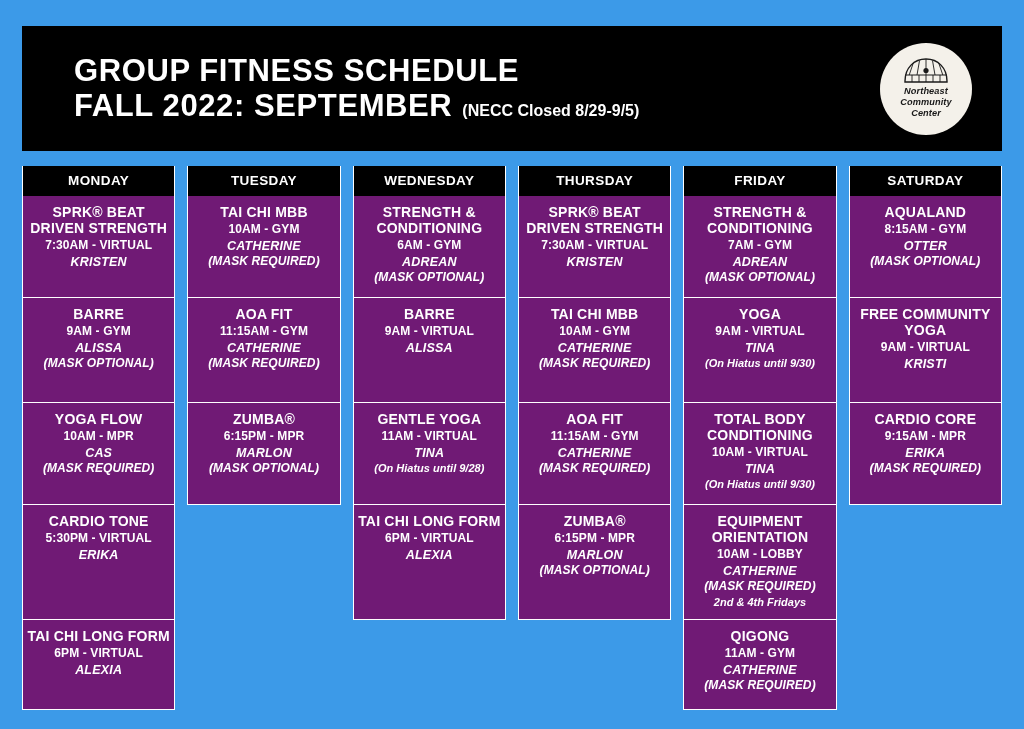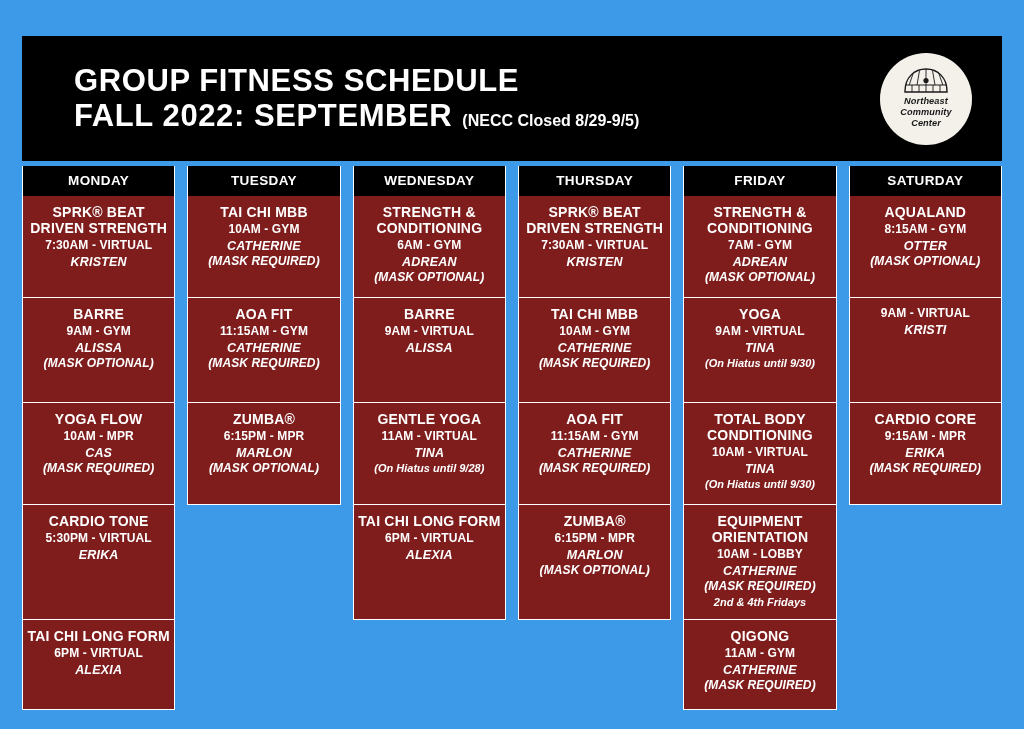--- a/index.html
+++ b/index.html
@@ -6,21 +6,21 @@
   html, body {
     width: 1024px; height: 729px;
     background: #3c9ae8;
     font-family: "Liberation Sans", sans-serif;
     overflow: hidden;
   }
   .page { position: relative; width: 1024px; height: 729px; background: #3c9ae8; }
 
   
   .banner {
-    position: absolute; left: 22px; top: 36px;
+    position: absolute; left: 22px; top: 26px;
     width: 980px; height: 125px;
     background: #000000;
     display: flex; align-items: center;
   }
   .banner-titles {
     padding-left: 52px;
     color: #ffffff;
     line-height: 1.12;
   }
   .title-line1 {
@@ -65,21 +65,21 @@
     font-size: 13.5px; font-weight: bold; letter-spacing: 0.4px;
     text-align: center;
     height: 30px; line-height: 30px;
     border-left: 1.5px solid #ffffff;
     border-right: 1.5px solid #ffffff;
   }
 
   .cell {
     border: 1.5px solid #ffffff;
     border-top: none;
-    background: #7f1d1d;
+    background: #701a75;
     color: #ffffff;
     text-align: center;
     padding: 8px 4px 9px 4px;
     display: flex; flex-direction: column; justify-content: flex-start;
   }
   .cell.empty { border: none; background: #3c9ae8; }
 
   .r1 { min-height: 102px; }
   .r2 { min-height: 105px; }
   .r3 { min-height: 102px; }
@@ -278,20 +278,21 @@
       </div>
       <div class="daycol">
         <div class="dayhead">SATURDAY</div>
         <div class="cell r1">
           <div class="c-name">AQUALAND</div>
           <div class="c-time">8:15AM - GYM</div>
           <div class="c-inst">OTTER</div>
           <div class="c-mask">(MASK OPTIONAL)</div>
         </div>
         <div class="cell r2">
+          <div class="c-name">FREE COMMUNITY YOGA</div>
           <div class="c-time">9AM - VIRTUAL</div>
           <div class="c-inst">KRISTI</div>
         </div>
         <div class="cell r3">
           <div class="c-name">CARDIO CORE</div>
           <div class="c-time">9:15AM - MPR</div>
           <div class="c-inst">ERIKA</div>
           <div class="c-mask">(MASK REQUIRED)</div>
         </div>
         <div class="cell r4 empty"></div>

